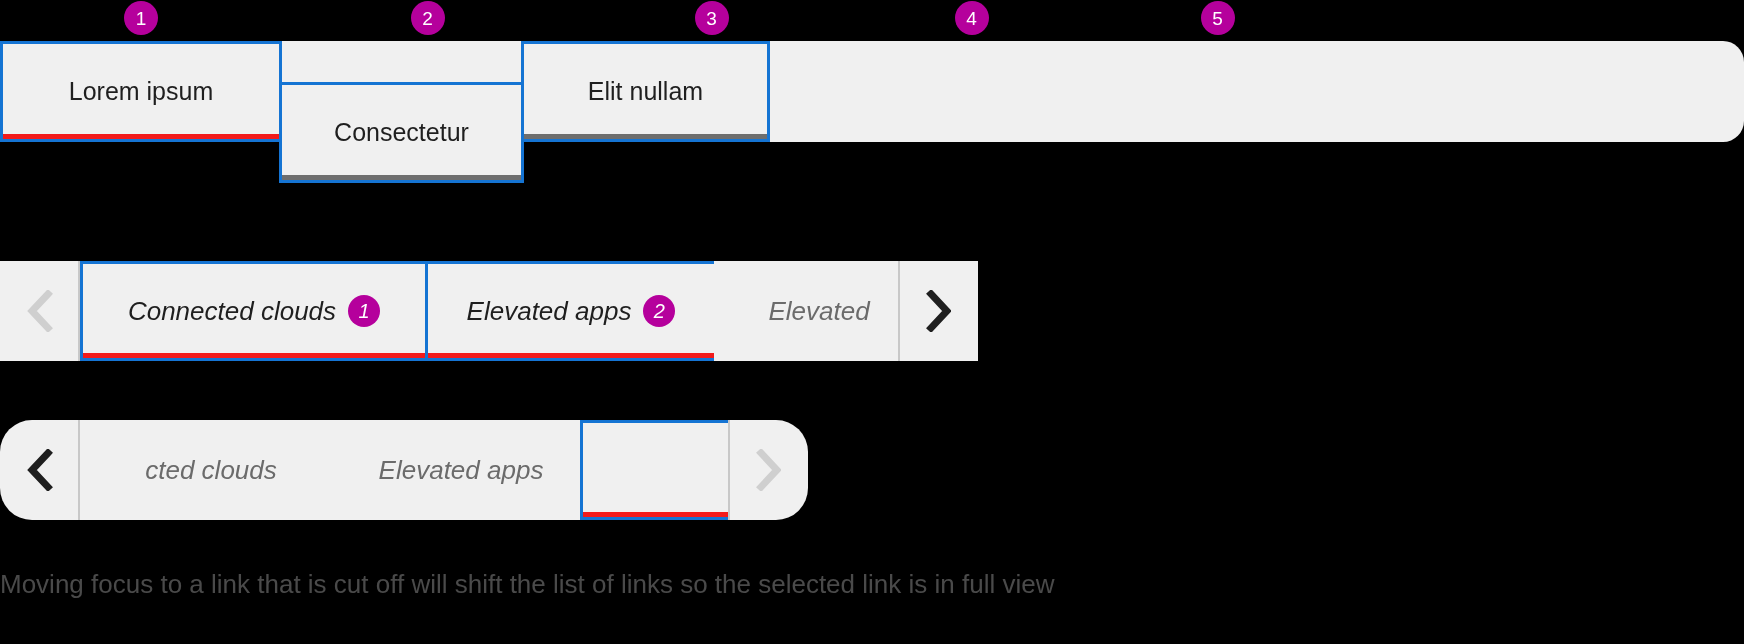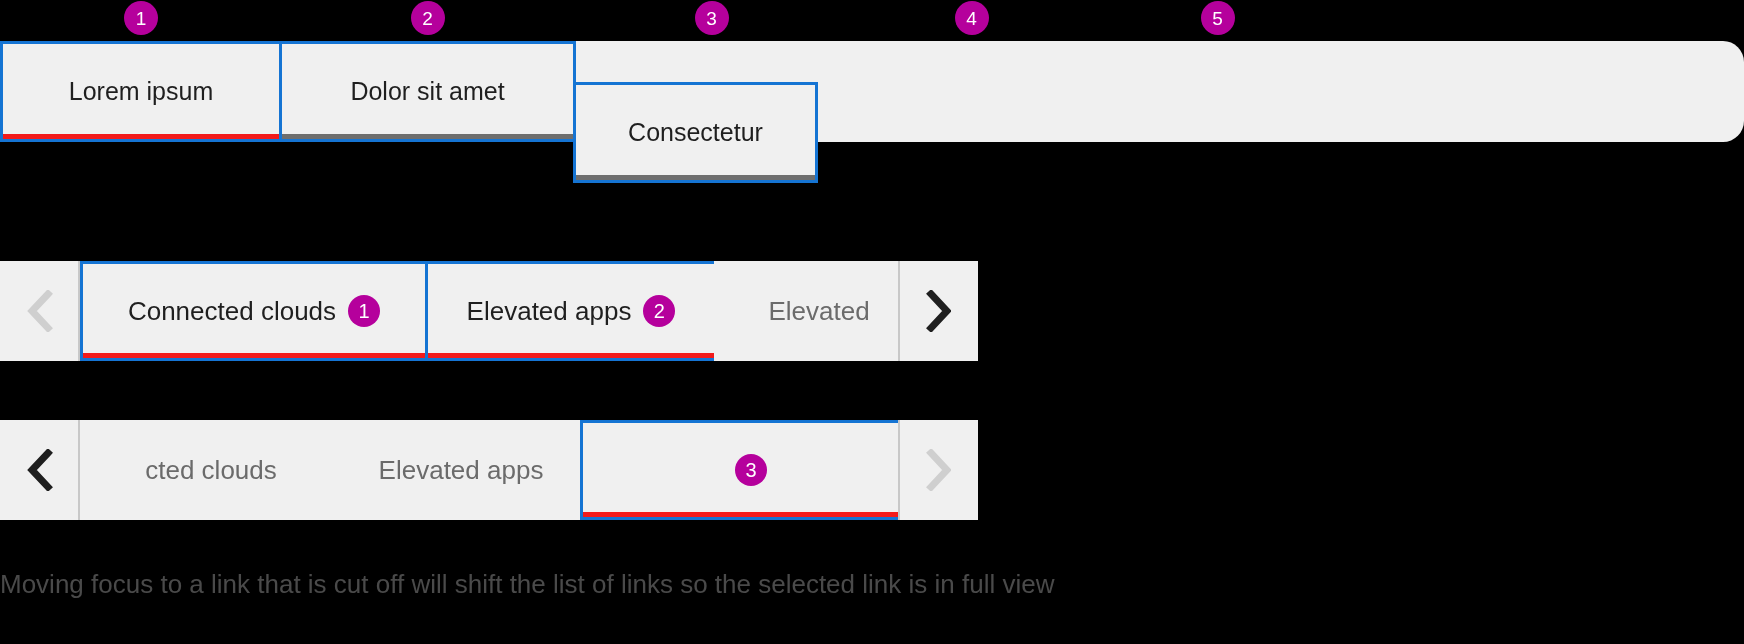--- a/index.html
+++ b/index.html
@@ -107,21 +107,21 @@
     display: inline-flex;
     align-items: center; justify-content: center;
     width: 32px; height: 32px;
     border-radius: 50%;
     background: #b5009c;
     color: #fff;
     font-size: 20px;
     margin-left: 12px;
     line-height: 1;
   }
-  .ctab .clabel { display: inline-flex; align-items: center; }
+  .ctab .clabel { display: inline-flex; align-items: center; font-style: italic; }
 
   
   .caption {
     position: absolute;
     left: 0; top: 569px;
     width: 1744px;
     font-size: 26px;
     color: #4a4a4a;
     white-space: nowrap;
   }
@@ -130,26 +130,26 @@
 <body>
 
 <div class="stage">
 
   <div class="row1-strip">
     <div class="row1-tabs" id="row1-tabs">
         <div class="r1tab selected" style="width: 282px;">
           <span class="r1label">Lorem ipsum</span>
           <div class="rule"></div>
         </div>
-        <div class="r1tab" style="width: 297px;">
-          <span class="r1label">Dolor sit amet</span>
-          <div class="rule"></div>
-        </div>
         <div class="r1tab" style="width: 245px; margin-top: 41px;">
           <span class="r1label">Consectetur</span>
+          <div class="rule"></div>
+        </div>
+        <div class="r1tab" style="width: 249px;">
+          <span class="r1label">Elit nullam</span>
           <div class="rule"></div>
         </div>
       </div>
   </div>
   <div id="row1-markers">
       <div class="marker" style="left: 124px; top: 1px;">1</div>
       <div class="marker" style="left: 410.5px; top: 1px;">2</div>
       <div class="marker" style="left: 694.5px; top: 1px;">3</div>
       <div class="marker" style="left: 954.5px; top: 1px;">4</div>
       <div class="marker" style="left: 1200.5px; top: 1px;">5</div>
@@ -186,21 +186,21 @@
       </div>
     <div class="chev sep-left" id="row2-next">
       <span>
         <svg width="26" height="42" viewBox="0 0 26 42" aria-hidden="true">
           <polyline points="6,4 22,21 6,38" fill="none" stroke="#1f1f1f" stroke-width="7" stroke-linecap="square" stroke-linejoin="miter"></polyline>
         </svg>
       </span>
     </div>
   </div>
 
-  <div class="cstrip" id="row3" style="left:0; top:420px; width:978px; height:100px;">
+  <div class="cstrip" id="row3" style="left:0; top:420px; width:808px; height:100px;border-radius:32px;">
     <div class="chev sep-right" id="row3-prev">
       <span>
         <svg width="26" height="42" viewBox="0 0 26 42" aria-hidden="true">
           <polyline points="21,4 5,21 21,38" fill="none" stroke="#1f1f1f" stroke-width="7" stroke-linecap="square" stroke-linejoin="miter"></polyline>
         </svg>
       </span>
     </div>
     <div class="ctabs" id="row3-tabs">
         <div class="ctab" style="width: 262px;">
           <span class="clabel">

